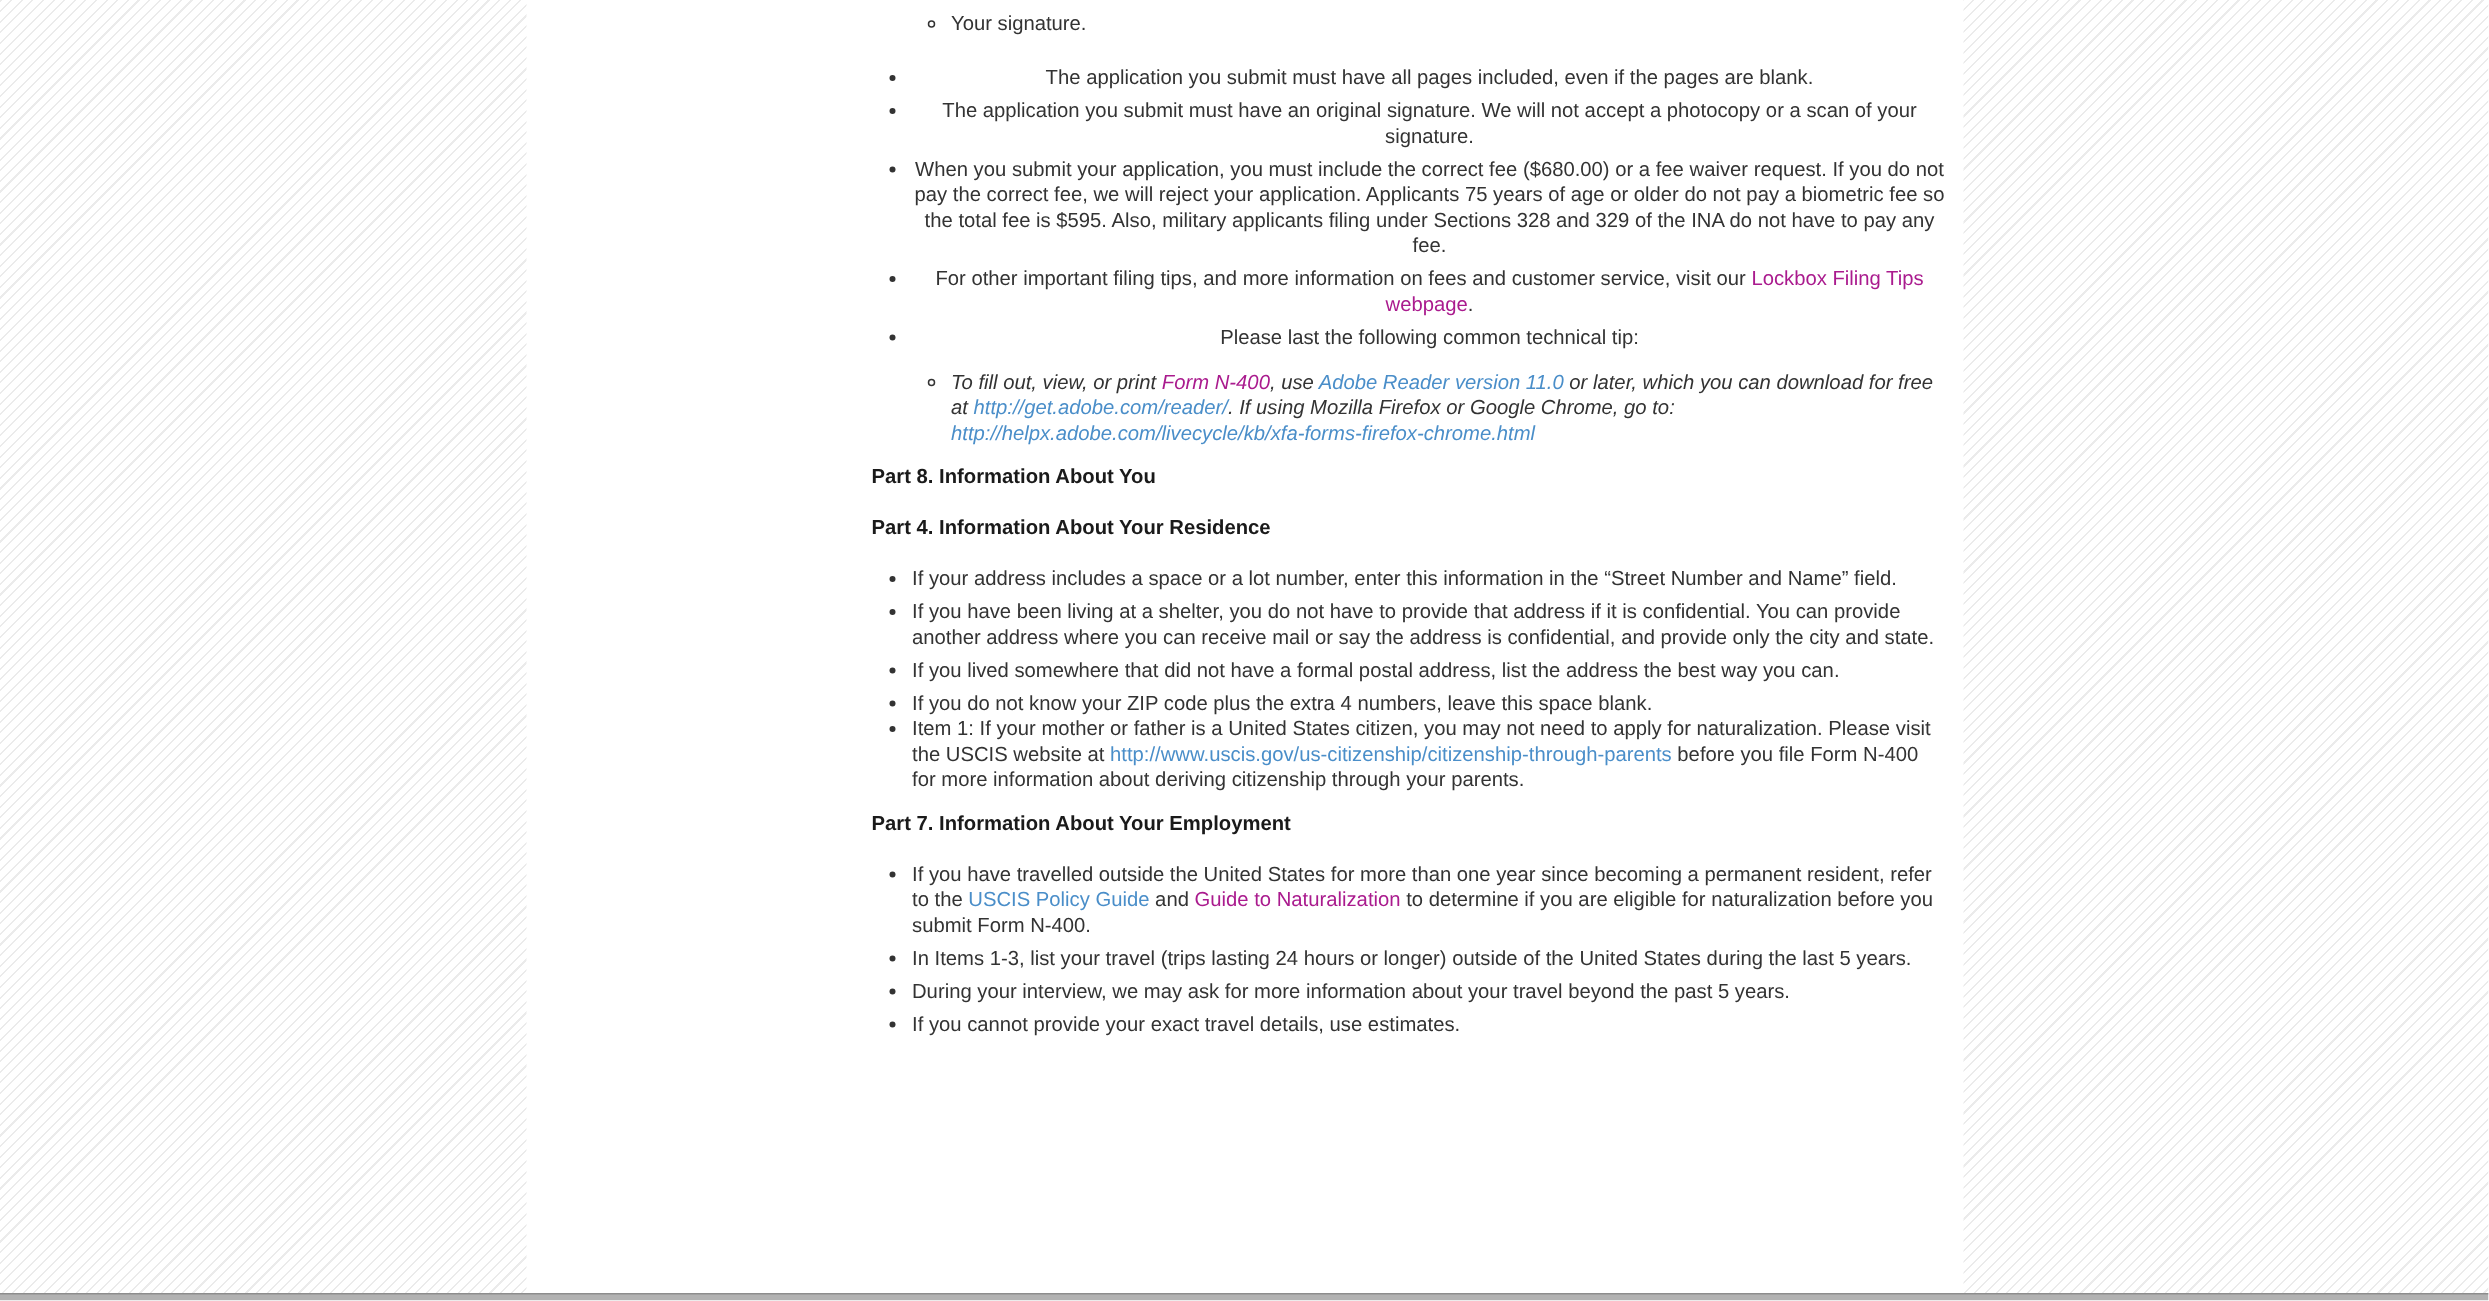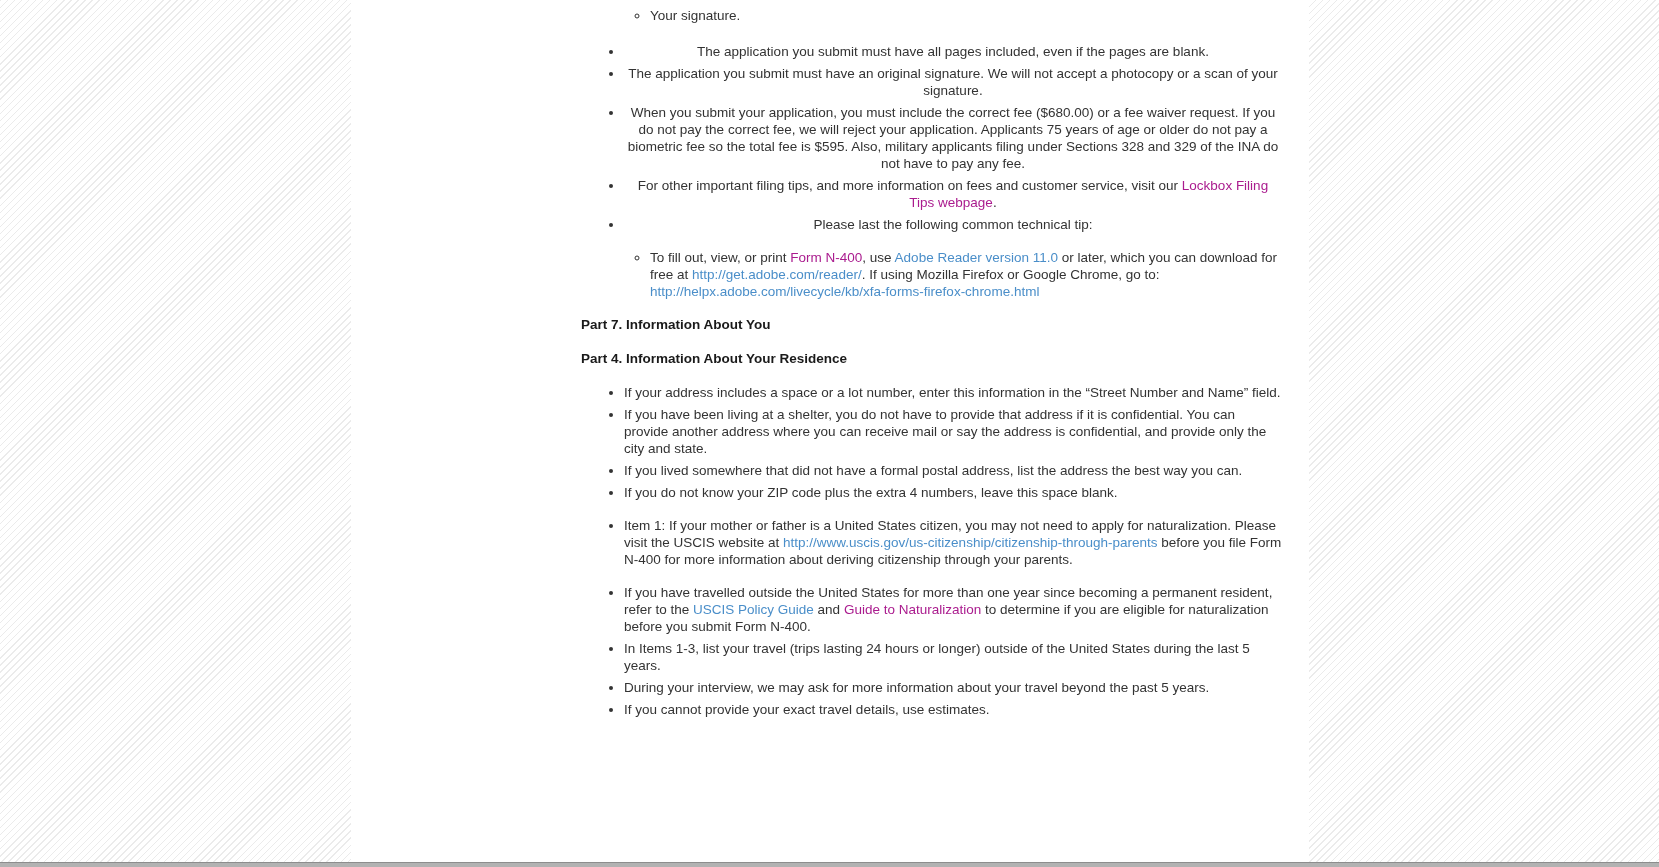--- a/index.html
+++ b/index.html
@@ -22,28 +22,28 @@
     position:absolute;left:0;top:0;width:1659px;height:862px;
     background-image:repeating-linear-gradient(135deg,var(--stripe) 0 1px,transparent 1px 5px);
   }
   .panel{
     position:absolute;left:351px;top:0;width:958px;height:862px;
     background:#ffffff;
   }
   .content{
     position:absolute;left:230px;top:0;width:717px;padding-top:7px;
   }
-  ul{margin:16px;padding:0;}
+  ul{margin:0;padding:0;}
   ul.lvl1{list-style:disc;padding-left:27px;}
   ul.lvl2{list-style:circle;padding-left:53px;}
   li{margin:0 0 5px 0;}
   li:last-child{margin-bottom:0;}
   ul.top-sub{margin-top:0;}
   ul.main-tips{margin-top:19px;text-align:center;}
-  ul.tech-tip{margin-top:13px;}
+  ul.tech-tip{margin-top:13px;font-style:italic;}
   .h{
     font-weight:bold;color:var(--heading);
     margin:12px 0 17px 0;
   }
   .sec ul.lvl1{margin-top:0;}
   a{text-decoration:none;cursor:pointer;}
   a.lb{color:var(--link-blue);}
   a.lv{color:var(--link-visited);}
   .bottom-bar{
     position:absolute;left:0;top:862px;width:1659px;height:5px;
@@ -66,37 +66,38 @@
         <li><span>The application you submit must have an original signature.  We will not accept a photocopy or a scan of your signature.</span></li>
         <li><span>When you submit your application, you must include the correct fee ($680.00) or a fee waiver request.  If you do not pay the correct fee, we will reject your application.  Applicants 75 years of age or older do not pay a biometric fee so the total fee is $595.  Also, military applicants filing under Sections 328 and 329 of the INA do not have to pay any fee.</span></li>
         <li><span>For other important filing tips, and more information on fees and customer service, visit our </span><a class="lv">Lockbox Filing Tips webpage</a><span>.</span></li>
         <li><span>Please last the following common technical tip:</span></li>
       </ul>
     <ul class="lvl2 tech-tip" id="tech-tip">
         <li><span>To fill out, view, or print </span><a class="lv">Form N-400</a><span>, use </span><a class="lb">Adobe Reader version 11.0</a><span> or later, which you can download for free at </span><a class="lb">http://get.adobe.com/reader/</a><span>. If using Mozilla Firefox or Google Chrome, go to: </span><a class="lb">http://helpx.adobe.com/livecycle/kb/xfa-forms-firefox-chrome.html</a></li>
       </ul>
     <div id="sections">
         <div class="sec">
-          <p class="h">Part 7. Information About You</p>
+          <p class="h">Part 8. Information About You</p>
         </div>
         <div class="sec">
           <p class="h">Part 4. Information About Your Residence</p>
           <ul class="lvl1">
             <li><span>If your address includes a space or a lot number, enter this information in the “Street Number and Name” field.</span></li>
             <li><span>If you have been living at a shelter, you do not have to provide that address if it is confidential.  You can provide another address where you can receive mail or say the address is confidential, and provide only the city and state.</span></li>
             <li><span>If you lived somewhere that did not have a formal postal address, list the address the best way you can.</span></li>
             <li><span>If you do not know your ZIP code plus the extra 4 numbers, leave this space blank.</span></li>
           </ul>
         </div>
         <div class="sec">
           <ul class="lvl1">
             <li><span>Item 1: If your mother or father is a United States citizen, you may not need to apply for naturalization.  Please visit the USCIS website at </span><a class="lb">http://www.uscis.gov/us-citizenship/citizenship-through-parents</a><span> before you file Form N-400 for more information about deriving citizenship through your parents.</span></li>
           </ul>
         </div>
         <div class="sec">
+          <p class="h">Part 7. Information About Your Employment</p>
         </div>
         <div class="sec">
           <ul class="lvl1">
             <li><span>If you have travelled outside the United States for more than one year since becoming a permanent resident, refer to the </span><a class="lb">USCIS Policy Guide</a><span> and </span><a class="lv">Guide to Naturalization</a><span> to determine if you are eligible for naturalization before you submit Form N-400.</span></li>
             <li><span>In Items 1-3, list your travel (trips lasting 24 hours or longer) outside of the United States during the last 5 years.</span></li>
             <li><span>During your interview, we may ask for more information about your travel beyond the past 5 years.</span></li>
             <li><span>If you cannot provide your exact travel details, use estimates.</span></li>
           </ul>
         </div>
       </div>

